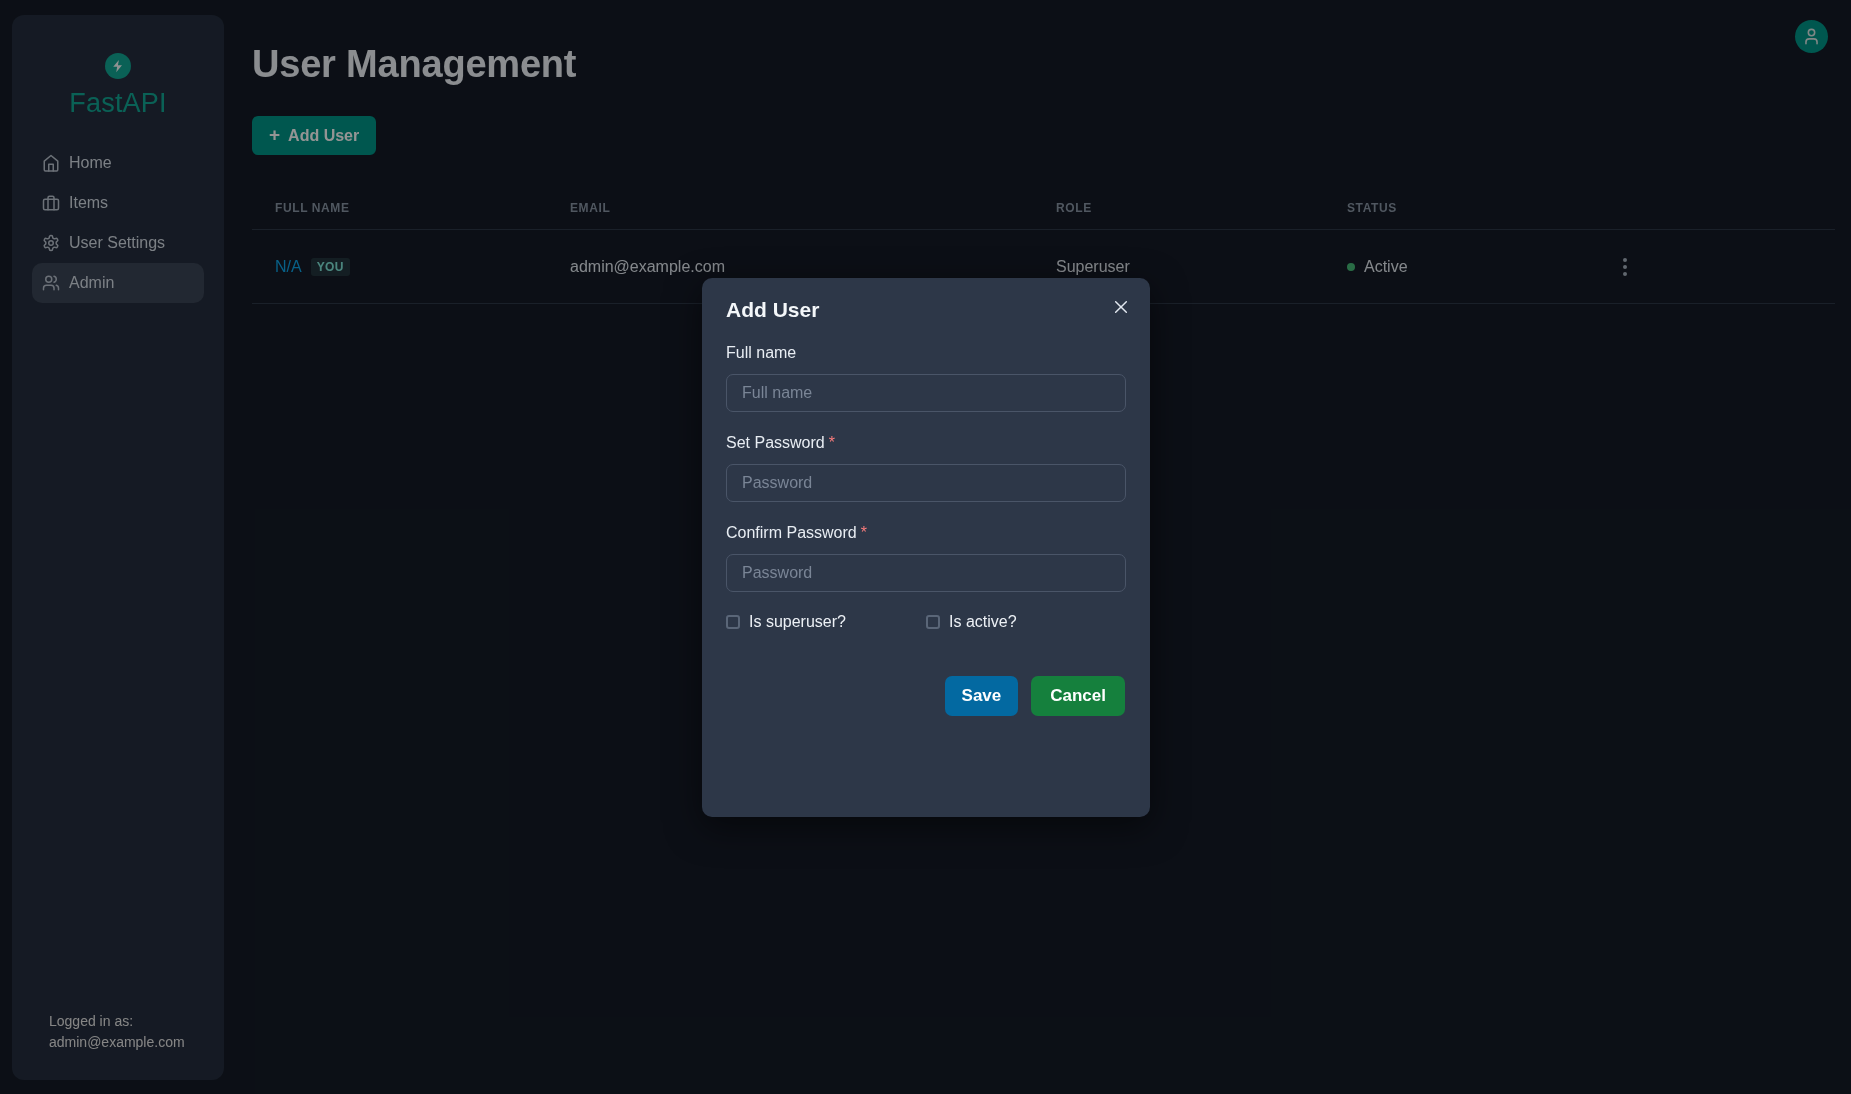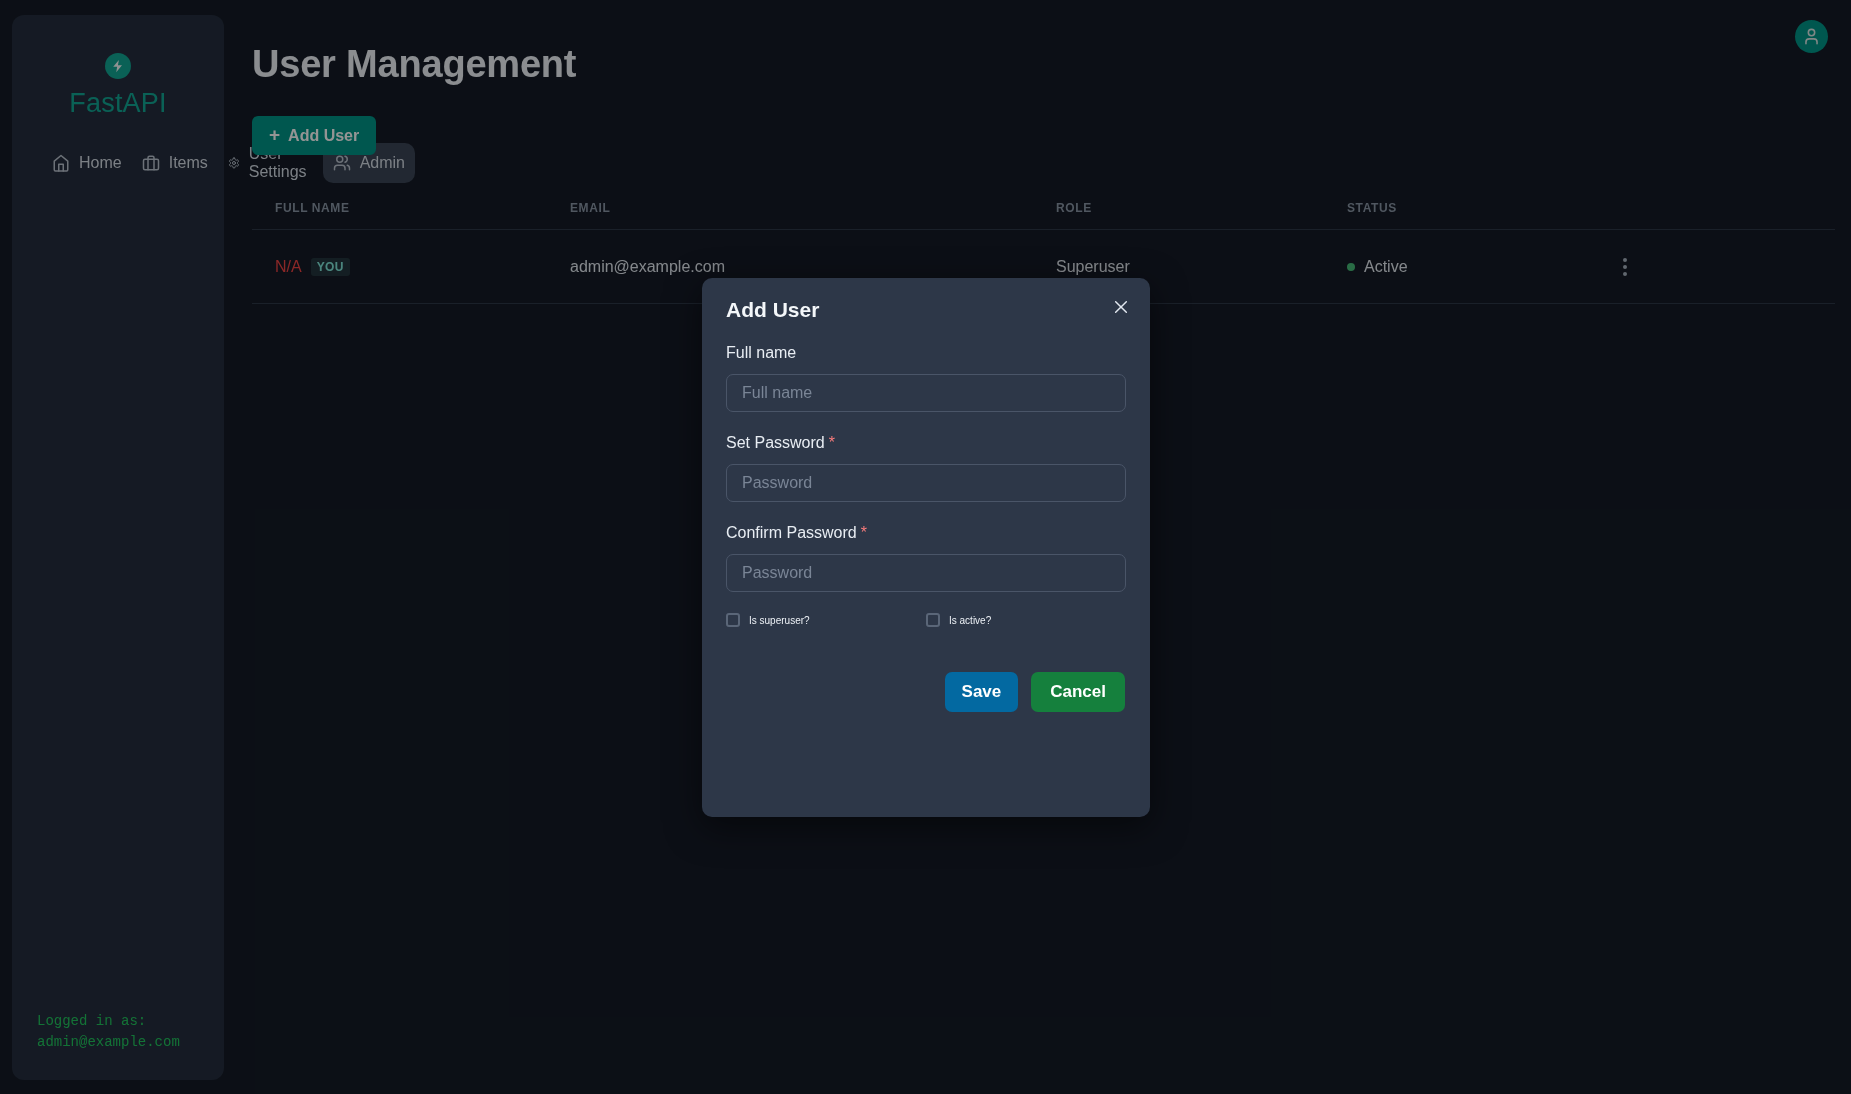--- a/index.html
+++ b/index.html
@@ -17,28 +17,28 @@
     position:absolute; left:12px; top:15px; width:212px; height:1065px;
     background:#252E3E; border-radius:12px;
     display:flex; flex-direction:column;
   }
   .logo { display:flex; align-items:center; justify-content:center; gap:9px;
           margin-top:38px; margin-bottom:24px;flex-direction:column; }
   .logo-badge { width:26px; height:26px; border-radius:50%; background:#12A794;
                 display:flex; align-items:center; justify-content:center; }
   .logo-text { color:#12A794; font-size:27px; font-weight:500; letter-spacing:0.2px; }
 
-  .nav { padding:0 30px; display:flex; }
+  .nav { padding:0 20px; display:flex; flex-direction:column; }
   .nav-item { display:flex; align-items:center; gap:9px; height:40px; padding:0 10px;
               border-radius:10px; color:#D5DCE5; font-size:16px; cursor:pointer; }
   .nav-item.active { background:#3B4556; }
   .nav-item svg { stroke:#BAC3CF; }
 
-  .sidebar-footer { margin-top:auto; padding:0 25px 27px; color:#22c55e;
-                    font-size:14px; line-height:21px;font-family:Liberation Mono, monospace; }
+  .sidebar-footer { margin-top:auto; padding:0 37px 27px; color:#e5e5e5;
+                    font-size:14px; line-height:21px; }
 
   
   .avatar-btn { position:absolute; left:1795px; top:20px; width:33px; height:33px;
                 border-radius:50%; background:#009688; border:none; cursor:pointer;
                 display:flex; align-items:center; justify-content:center; z-index:1; }
 
   .main { position:absolute; left:252px; top:0; width:1583px; }
   .page-title { margin-top:46px; font-size:38px; line-height:36px; font-weight:700;
                 color:#EFF3F8; letter-spacing:-0.2px; }
   .add-user-btn { margin-top:34px; height:39px; padding:0 17px; background:#009688;
@@ -49,21 +49,21 @@
 
   .table { margin-top:32px; width:100%; }
   .trow { display:flex; align-items:center; }
   .thead { border-bottom:1px solid #2E3847; }
   .th { font-size:12px; font-weight:700; letter-spacing:0.6px; color:#8A96A6;
         text-transform:uppercase; padding:14px 0 14px 23px; }
   .tbody-row { border-bottom:1px solid #2E3847; height:74px; }
   .td { font-size:16px; color:#E3E9F0; padding-left:23px; display:flex; align-items:center; }
   .col-name{width:295px;} .col-email{width:486px;} .col-role{width:291px;}
   .col-status{width:256px;} .col-actions{flex:1;}
-  .muted { color:#ef4444; }
+  .muted { color:#0ea5e9; }
   .you-badge { margin-left:9px; font-size:12px; font-weight:700; letter-spacing:0.4px;
                color:#81E6D9; background:rgba(129,230,217,0.13); padding:2px 6px;
                border-radius:3px; }
   .status-dot { width:8px; height:8px; border-radius:50%; background:#48BB78;
                 margin-right:9px; flex:none; }
   .kebab { margin-left:37px; display:flex; flex-direction:column; gap:3px;
            padding:6px; cursor:pointer; background:none; border:none; }
   .kebab i { width:4px; height:4px; border-radius:50%; background:#A7B1BF; }
 
   
@@ -77,21 +77,21 @@
                  align-items:center; justify-content:center; border-radius:6px; }
   .field { padding:0 24px; margin-top:22px; }
   .field.first { margin-top:31px; }
   .field-label { font-size:16px; color:#E8EDF3; margin-bottom:12px; }
   .req { color:#F87C7C; margin-left:4px; }
   .text-input { width:100%; height:38px; background:transparent; border:1px solid #4A5568;
                 border-radius:7px; padding:0 15px; font-size:16px; color:#EDF2F7;
                 font-family:inherit; outline:none; }
   .text-input::placeholder { color:#7A8596; }
   .checkbox-row { display:flex; padding:0 24px; margin-top:21px; }
-  .checkbox-item { display:flex; align-items:center; gap:9px; font-size:10px;
+  .checkbox-item { display:flex; align-items:center; gap:9px; font-size:16px;
                    color:#EDF1F6; cursor:pointer; }
   .checkbox-item.col1 { width:200px; }
   .box { width:14px; height:14px; border:2px solid #5A6678; border-radius:3px; flex:none; }
   .modal-footer { display:flex; justify-content:flex-end; gap:13px; padding:0 25px;
                   margin-top:45px; }
   .btn { height:40px; border-radius:7px; font-weight:700; font-size:17px; color:#FFFFFF;
          border:none; cursor:pointer; font-family:inherit; }
   .btn-save { background:#0369a1; padding:0 17px; }
   .btn-cancel { background:#15803d; padding:0 19px; }
 </style>

